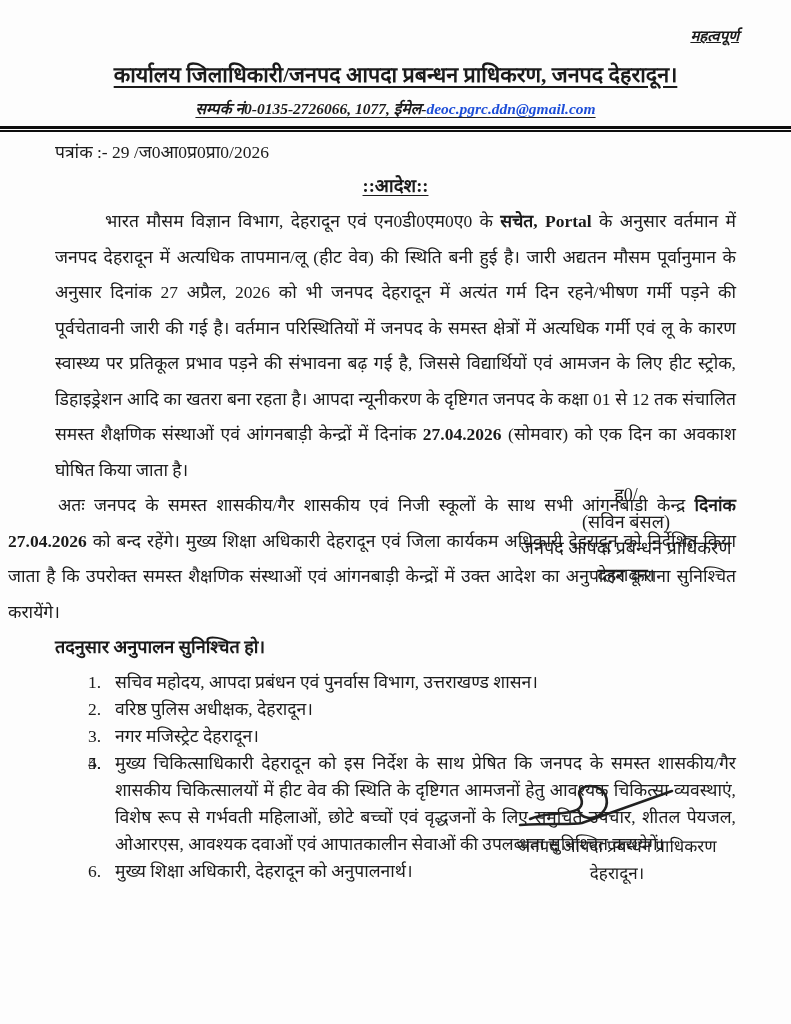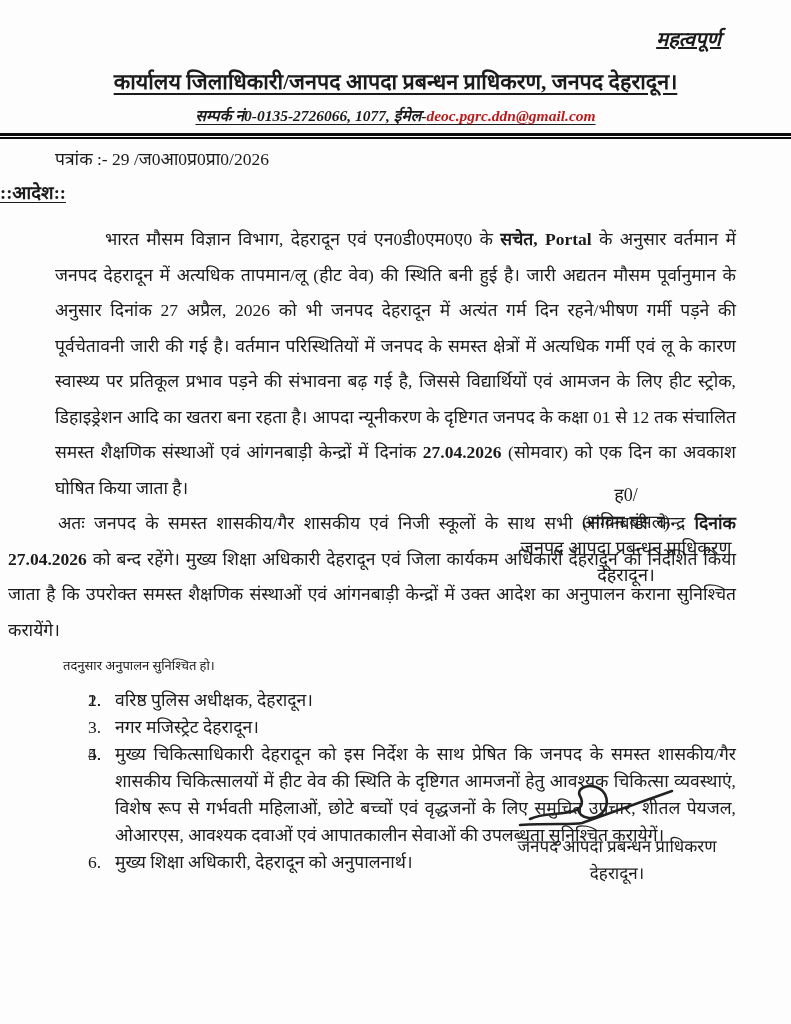--- a/index.html
+++ b/index.html
@@ -11,75 +11,74 @@
   .page {
     position: relative;
     width: 791px;
     height: 1024px;
     margin: 0 auto;
     background: #fdfdfd;
     overflow: hidden;
   }
   
   .importance {
-    padding: 25px 70px 0 0;
+    padding: 25px 52px 0 0;
     text-align: right;
-    font-size: 20px;
+    font-size: 15px;
     font-weight: bold;
     font-style: italic;
   }
   .importance span { text-decoration: underline; }
   .office-title {
     margin-top: 14px;
     text-align: center;
     font-size: 21.5px;
     font-weight: bold;
   }
   .office-title span { text-decoration: underline; text-underline-offset: 4px; }
   .contact-line {
     margin-top: 9px;
     text-align: center;
     font-size: 15.5px;
     font-style: italic;
     font-weight: bold;
   }
   .contact-line .wrap { text-decoration: underline; text-underline-offset: 3px; }
-  .contact-line .email { color: #b91c1c; }
+  .contact-line .email { color: #1d4ed8; }
   .rule { margin-top: 7px; }
   .rule .bar-thick { height: 3px; background: #0d0d0d; }
   .rule .bar-thin  { height: 2px; background: #0d0d0d; margin-top: 1px; }
   
   .ref-row {
     display: flex;
     padding: 7px 56px 0 55px;
     font-size: 17.5px;
   }
   
   .order-heading {
     margin-top: 9px;
-    text-align: left;
+    text-align: center;
     font-size: 18.5px;
     font-weight: bold;
   }
   .order-heading span { text-decoration: underline; text-underline-offset: 3px; }
   .body-text {
     padding: 0 55px;
     font-size: 17.5px;
     line-height: 35.5px;
     text-align: justify;
   }
   .para { text-indent: 50px; }
-  .para-1 { margin-top: 18px; }
+  .para-1 { margin-top: 7px; }
   .para-2 { margin-top: 0; padding-left: 8px; }
   .compliance-line {
     padding: 0 55px;
-    font-size: 13px;
+    font-size: 18px;
     line-height: 35.5px;
-    font-weight: normal;
-    margin-left: 8px;
+    font-weight: bold;
   }
   
   .sig-block-1 {
     position: absolute;
     left: 476px;
     top: 482px;
     width: 300px;
     text-align: center;
     font-size: 18px;
     line-height: 26.5px;
@@ -158,21 +157,21 @@
 
   <div class="sig-block-1">
     <div>ह0/</div>
     <div>(सविन बंसल)</div>
     <div>जनपद आपदा प्रबन्धन प्राधिकरण</div>
     <div>देहरादून।</div>
   </div>
 
 
   <ol class="copy-list">
-    <li><span class="num">1.</span></li>
+    <li><span class="num">1.</span><span>सचिव महोदय, आपदा प्रबंधन एवं पुनर्वास विभाग, उत्तराखण्ड शासन।</span></li>
     <li><span class="num">2.</span><span>वरिष्ठ पुलिस अधीक्षक, देहरादून।</span></li>
     <li><span class="num">3.</span><span>नगर मजिस्ट्रेट देहरादून।</span></li>
     <li><span class="num">4.</span></li>
     <li><span class="num">5.</span><span>मुख्य चिकित्साधिकारी देहरादून को इस निर्देश के साथ प्रेषित कि जनपद के समस्त शासकीय/गैर शासकीय चिकित्सालयों में हीट वेव की स्थिति के दृष्टिगत आमजनों हेतु आवश्यक चिकित्सा व्यवस्थाएं, विशेष रूप से गर्भवती महिलाओं, छोटे बच्चों एवं वृद्धजनों के लिए समुचित उपचार, शीतल पेयजल, ओआरएस, आवश्यक दवाओं एवं आपातकालीन सेवाओं की उपलब्धता सुनिश्चित करायेगें।</span></li>
     <li class="short"><span class="num">6.</span><span>मुख्य शिक्षा अधिकारी, देहरादून को अनुपालनार्थ।</span></li>
 
   </ol>
 
   <div class="sig-block-2">
     <svg class="sig-scribble" width="210" height="56" viewBox="0 0 210 56">

